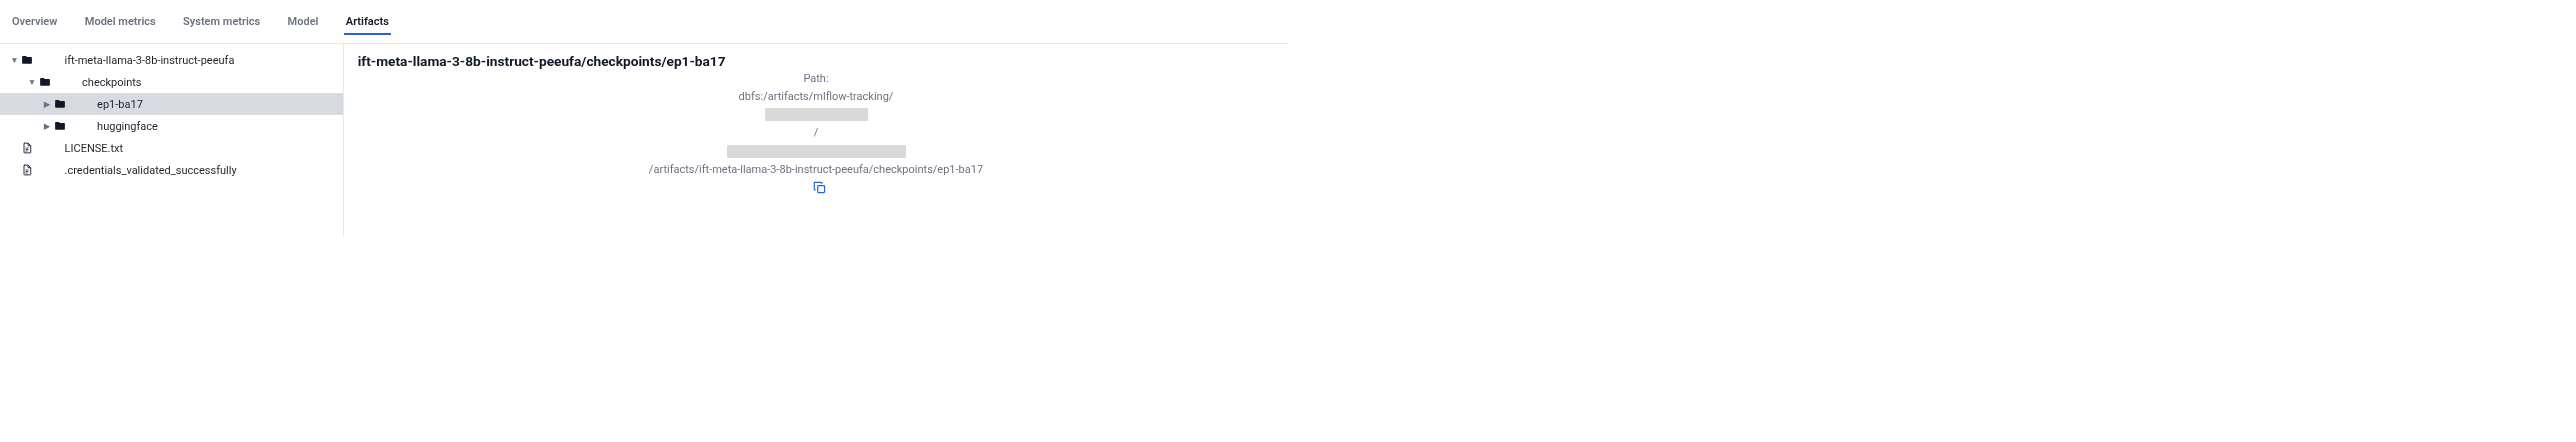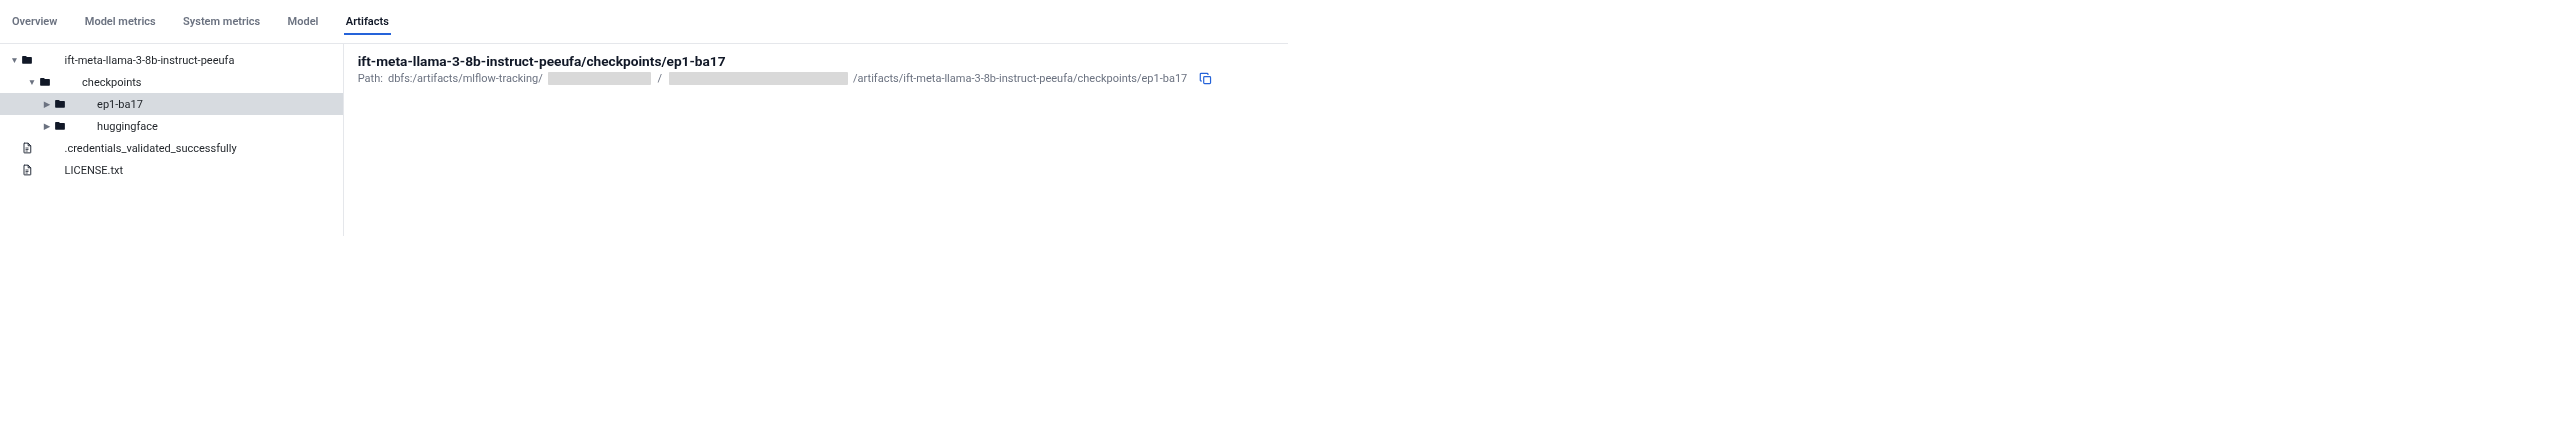--- a/index.html
+++ b/index.html
@@ -54,20 +54,21 @@
     color: #111827;
     margin-bottom: 3px;
   }
   .path-row {
     display: flex;
     align-items: center;
     gap: 5.1px;
     font-size: 11px;
     color: #6b7280;
     flex-wrap: wrap;
+    flex-direction: column;
   }
   .path-label { white-space: nowrap; }
   .path-redacted {
     display: inline-block;
     background: #d9d9d9;
     height: 13.7px;
     border-radius: 0.9px;
   }
   .path-redacted.a { width: 103px; }
   .path-redacted.b { width: 179px; }
@@ -162,32 +163,32 @@
       </div>
       <div class="tree-row depth-0">
         <span class="chevron"></span>
         <span class="icon">
           <svg width="12" height="12" viewBox="0 0 16 16" fill="none" stroke="currentColor" stroke-width="1.2">
             <path d="M4 1.5h5.5L13 5v9a.5.5 0 0 1-.5.5h-8a.5.5 0 0 1-.5-.5v-12a.5.5 0 0 1 .5-.5z"></path>
             <path d="M9.5 1.5V5H13"></path>
             <path d="M6 8h4M6 10h4M6 12h3" stroke-width="1"></path>
           </svg>
         </span>
-        <span class="label">.credentials_validated_successfully</span>
+        <span class="label">LICENSE.txt</span>
       </div>
       <div class="tree-row depth-0">
         <span class="chevron"></span>
         <span class="icon">
           <svg width="12" height="12" viewBox="0 0 16 16" fill="none" stroke="currentColor" stroke-width="1.2">
             <path d="M4 1.5h5.5L13 5v9a.5.5 0 0 1-.5.5h-8a.5.5 0 0 1-.5-.5v-12a.5.5 0 0 1 .5-.5z"></path>
             <path d="M9.5 1.5V5H13"></path>
             <path d="M6 8h4M6 10h4M6 12h3" stroke-width="1"></path>
           </svg>
         </span>
-        <span class="label">LICENSE.txt</span>
+        <span class="label">.credentials_validated_successfully</span>
       </div>
     </div>
   <div class="main">
     <div class="main-title">ift-meta-llama-3-8b-instruct-peeufa/checkpoints/ep1-ba17</div>
     <div class="path-row">
       <span class="path-label">Path:</span>
       <span>dbfs:/artifacts/mlflow-tracking/</span>
       <span class="path-redacted a"></span>
       <span class="path-sep">/</span>
       <span class="path-redacted b"></span>

